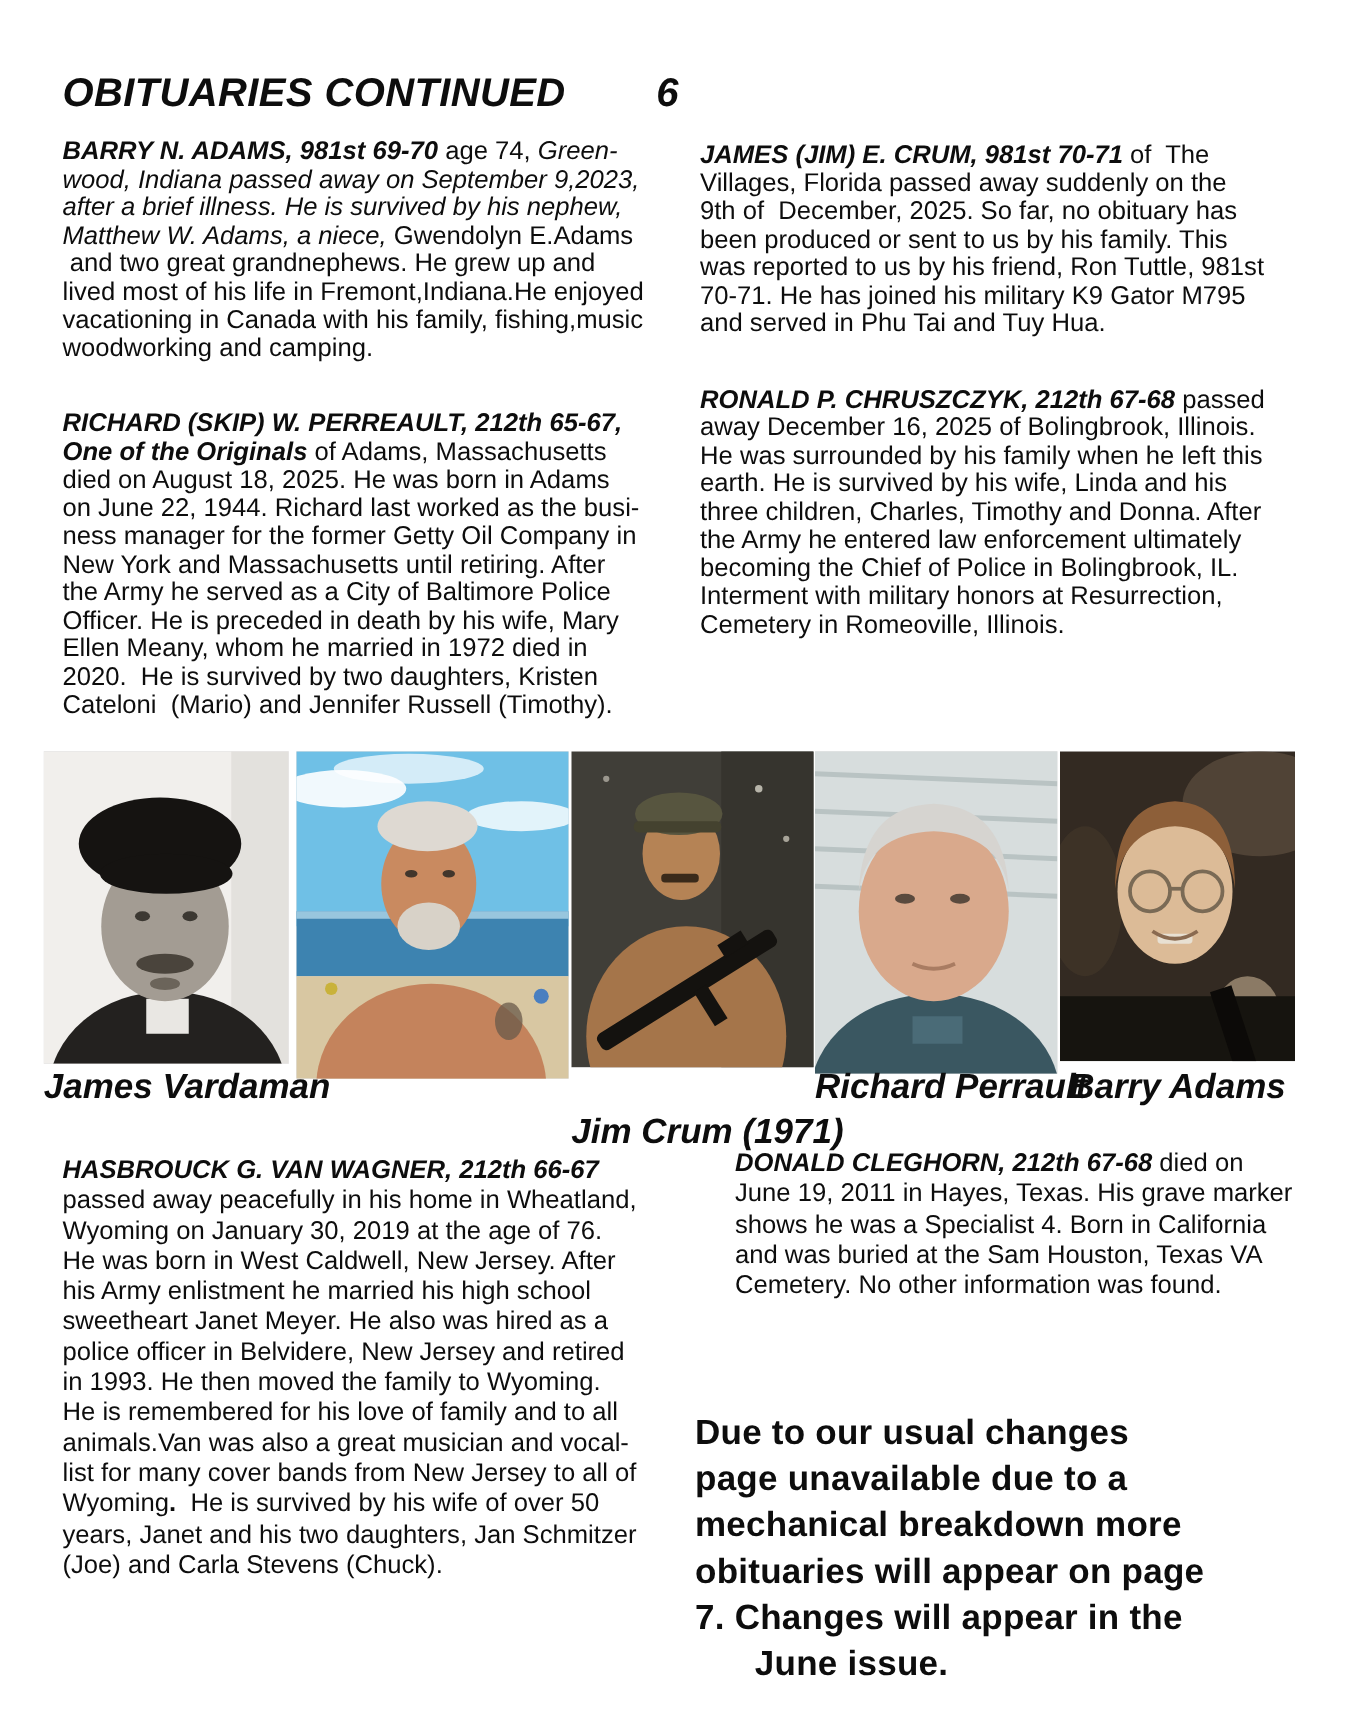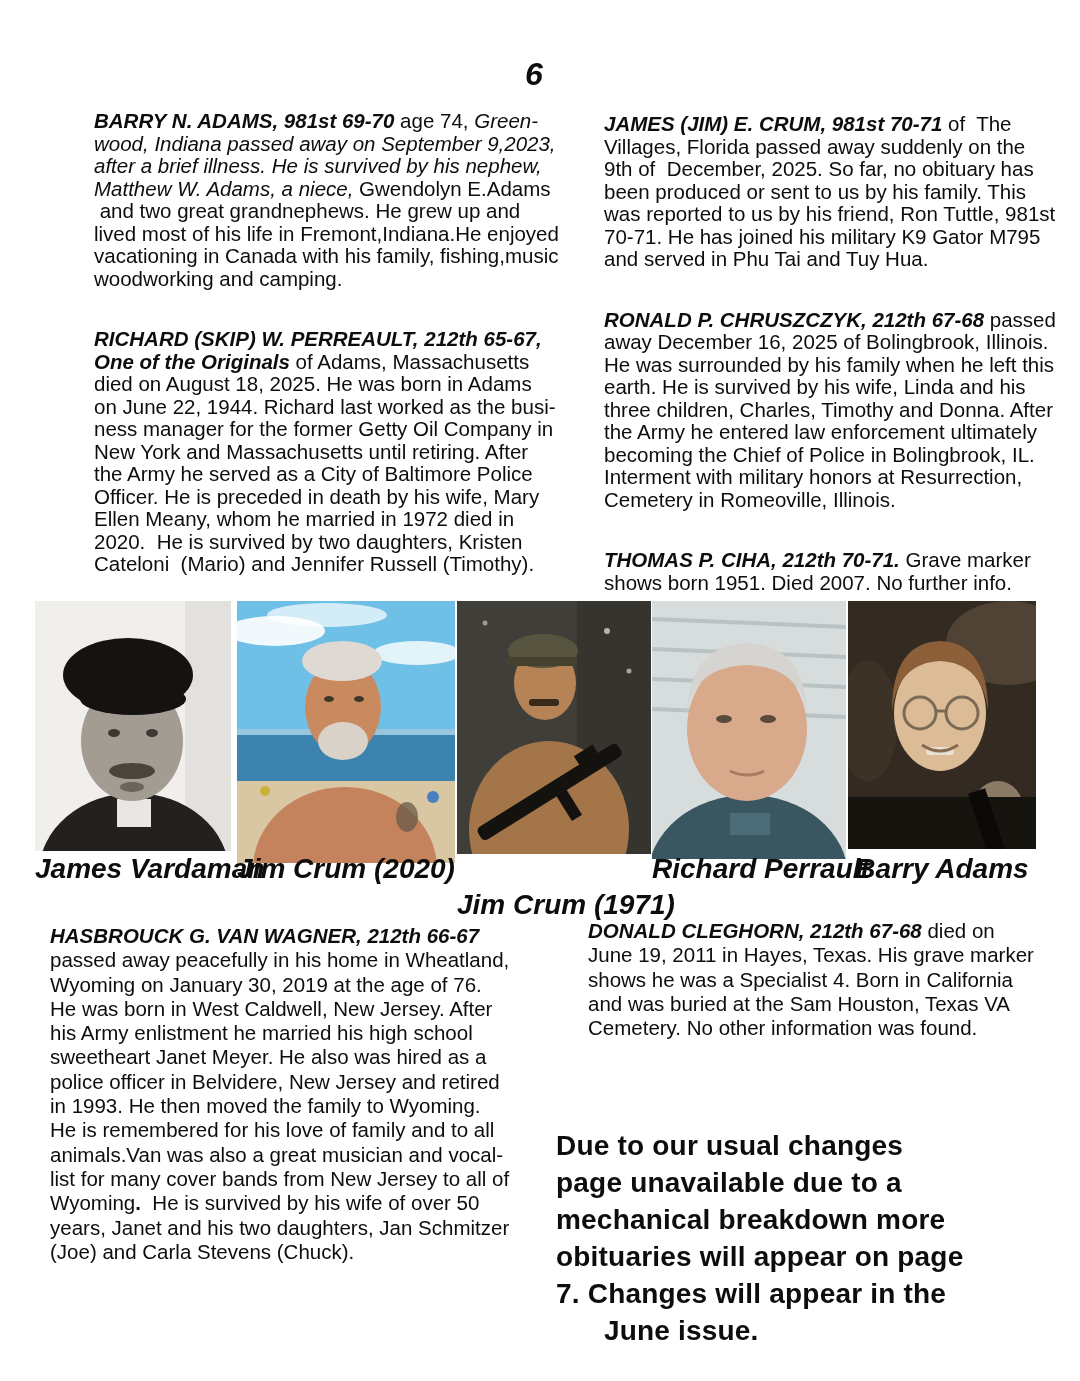--- a/index.html
+++ b/index.html
@@ -9,21 +9,21 @@
   }
   .page-title{
     position:absolute;left:50px;top:54px;font-size:32px;line-height:40px;
     font-weight:bold;font-style:italic;letter-spacing:.3px;white-space:nowrap;
   }
   .page-number{
     position:absolute;left:525px;top:54px;font-size:32px;line-height:40px;
     font-weight:bold;font-style:italic;
   }
   .col{position:absolute;}
-  .col-top{font-size:20.5px;line-height:22.5px;margin-left:44px;}
+  .col-top{font-size:20.5px;line-height:22.5px;}
   .col-bottom{font-size:20.5px;line-height:24.3px;margin-top:13px;}
   .obit{margin:0;white-space:pre-wrap;}
   .col-top .obit{margin:0 0 38px 0;}
   .col-bottom .obit{margin:0 0 24px 0;}
   .seg-bi{font-weight:bold;font-style:italic;}
   .seg-i{font-style:italic;}
   .seg-b{font-weight:bold;}
   .seg-r{font-weight:normal;font-style:normal;}
   .notice{
     position:absolute;left:556px;top:1127px;width:524px;
@@ -35,20 +35,21 @@
   .caption{
     position:absolute;top:855px;font-size:28px;line-height:28px;
     font-weight:bold;font-style:italic;text-align:center;white-space:nowrap;
   }
 </style>
 </head>
 <body>
 
 <div class="page">
 
+  <div class="page-title">OBITUARIES CONTINUED</div>
   <div class="page-number">6</div>
 
   <div class="col col-top" style="left:50px;top:110px;width:520px;">
       <p class="obit"><span class="seg-bi">BARRY N. ADAMS, 981st 69-70</span><span class="seg-r"> age 74, </span><span class="seg-i">Green-
 wood, Indiana passed away on September 9,2023,
 after a brief illness. He is survived by his nephew,
 Matthew W. Adams, a niece, </span><span class="seg-r">Gwendolyn E.Adams
  and two great grandnephews. He grew up and
 lived most of his life in Fremont,Indiana.He enjoyed
 vacationing in Canada with his family, fishing,music
@@ -76,22 +77,20 @@
 and served in Phu Tai and Tuy Hua.</span></p>
       <p class="obit"><span class="seg-bi">RONALD P. CHRUSZCZYK, 212th 67-68</span><span class="seg-r"> passed
 away December 16, 2025 of Bolingbrook, Illinois.
 He was surrounded by his family when he left this
 earth. He is survived by his wife, Linda and his
 three children, Charles, Timothy and Donna. After
 the Army he entered law enforcement ultimately
 becoming the Chief of Police in Bolingbrook, IL.
 Interment with military honors at Resurrection,
 Cemetery in Romeoville, Illinois.</span></p>
-      <p class="obit"><span class="seg-bi">THOMAS P. CIHA, 212th 70-71.</span><span class="seg-r"> Grave marker
-shows born 1951. Died 2007. No further info.</span></p>
     </div>
 
   <div class="photo" style="left:35px;top:601px;width:196px;height:250px;">
     <svg viewBox="0 0 196 250" preserveAspectRatio="none" role="img">
       <rect width="196" height="250" fill="#f1efec"></rect>
       <rect x="150" width="46" height="250" fill="#e3e1dd"></rect>
       <ellipse cx="99" cy="272" rx="95" ry="80" fill="#23211f"></ellipse>
       <rect x="82" y="198" width="34" height="28" fill="#e9e7e3"></rect>
       <ellipse cx="97" cy="140" rx="51" ry="60" fill="#a39c93"></ellipse>
       <ellipse cx="79" cy="132" rx="6" ry="4" fill="#3c3832"></ellipse>
@@ -177,21 +176,20 @@
       <path d="M44 110 Q44 42 92 40 Q140 42 140 110 Q134 62 92 60 Q50 62 44 110 Z" fill="#8d5f39"></path>
       <circle cx="72" cy="112" r="16" fill="none" stroke="#7a6a55" stroke-width="3"></circle>
       <circle cx="114" cy="112" r="16" fill="none" stroke="#7a6a55" stroke-width="3"></circle>
       <line x1="88" y1="110" x2="98" y2="110" stroke="#7a6a55" stroke-width="3"></line>
       <rect x="78" y="146" width="28" height="8" rx="3" fill="#e8e0d2"></rect>
       <path d="M74 144 Q92 156 110 144" stroke="#8a6a50" stroke-width="3" fill="none"></path>
     </svg>
   </div>
 
   <div class="caption" style="left:35px;width:196px;">James Vardaman</div>
-  <div class="caption" style="left:237px;width:218px;">Jim Crum (2020)</div>
   <div class="caption" style="left:457px;width:194px;margin-top:36px;">Jim Crum (1971)</div>
   <div class="caption" style="left:652px;width:194px;">Richard Perrault</div>
   <div class="caption" style="left:848px;width:188px;">Barry Adams</div>
 
   <div class="col col-bottom" style="left:50px;top:911px;width:520px;">
       <p class="obit"><span class="seg-bi">HASBROUCK G. VAN WAGNER, 212th 66-67</span><span class="seg-r">
 passed away peacefully in his home in Wheatland,
 Wyoming on January 30, 2019 at the age of 76.
 He was born in West Caldwell, New Jersey. After
 his Army enlistment he married his high school

